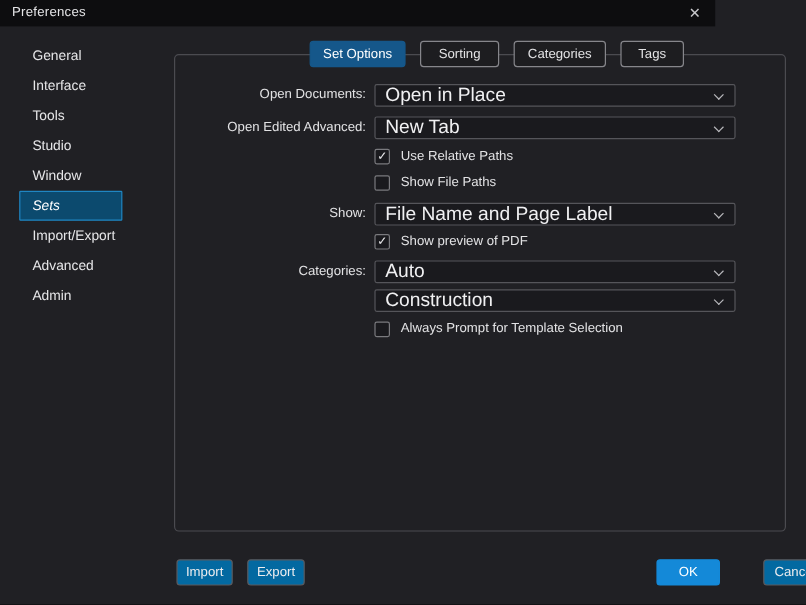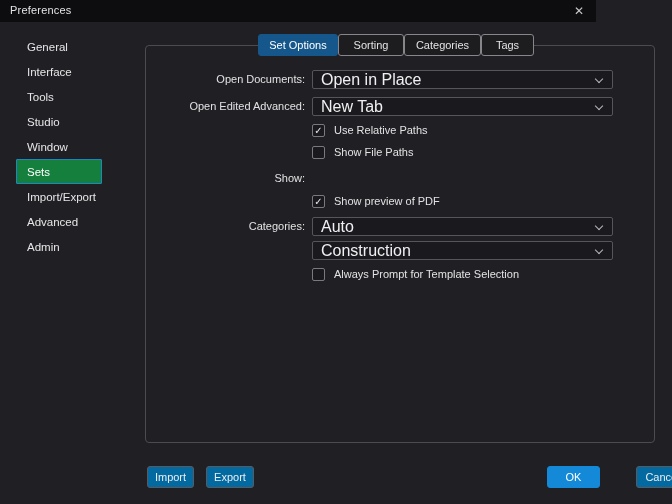--- a/index.html
+++ b/index.html
@@ -24,29 +24,29 @@
   }
   
   .sidebar { position:absolute; left:16px; top:34px; width:120px; }
   .side-item {
     position:relative; height:25px; line-height:24px;
     padding-left:10px; font-size:11.5px; color:#e6e6e8;
     border:1px solid transparent; border-radius:1px; width:86px;
     white-space:nowrap;
   }
   .side-item.selected {
-    background:#15803d; border-color:#1f86c2; color:#ffffff;
+    background:#0c4a6e; border-color:#1f86c2; color:#ffffff;font-style:italic;
   }
   
   .groupbox {
     position:absolute; left:145px; top:45px; width:510px; height:398px;
     border:1px solid #4b4b50; border-radius:4px;
   }
   
-  .tabs { position:absolute; left:258px; top:34px; display:flex; gap:0; }
+  .tabs { position:absolute; left:258px; top:34px; display:flex; gap:12px; }
   .tab {
     height:22px; line-height:20px; text-align:center;
     font-size:11px; color:#e2e2e4;
     background:#1d1d20; border:1px solid #86868b; border-radius:3px;
   }
   .tab.active {
     background:#15578a; border-color:#15578a; color:#ffffff;
   }
   .tab.w1{width:80px}.tab.w2{width:66px}.tab.w3{width:77px}.tab.w4{width:53px}
   
@@ -132,20 +132,24 @@
     <span class="cbox">✓</span>
     <span class="clabel">Use Relative Paths</span>
   </div>
 
   <div class="crow" style="top:145px">
     <span class="cbox"></span>
     <span class="clabel">Show File Paths</span>
   </div>
 
   <span class="flabel" style="top:169px">Show:</span>
+  <div class="fselect" style="top:169px">
+    <span>File Name and Page Label</span>
+    <span class="chev"></span>
+  </div>
 
   <div class="crow" style="top:194px">
     <span class="cbox">✓</span>
     <span class="clabel">Show preview of PDF</span>
   </div>
 
   <span class="flabel" style="top:217px">Categories:</span>
   <div class="fselect" style="top:217px">
     <span>Auto</span>
     <span class="chev"></span>

